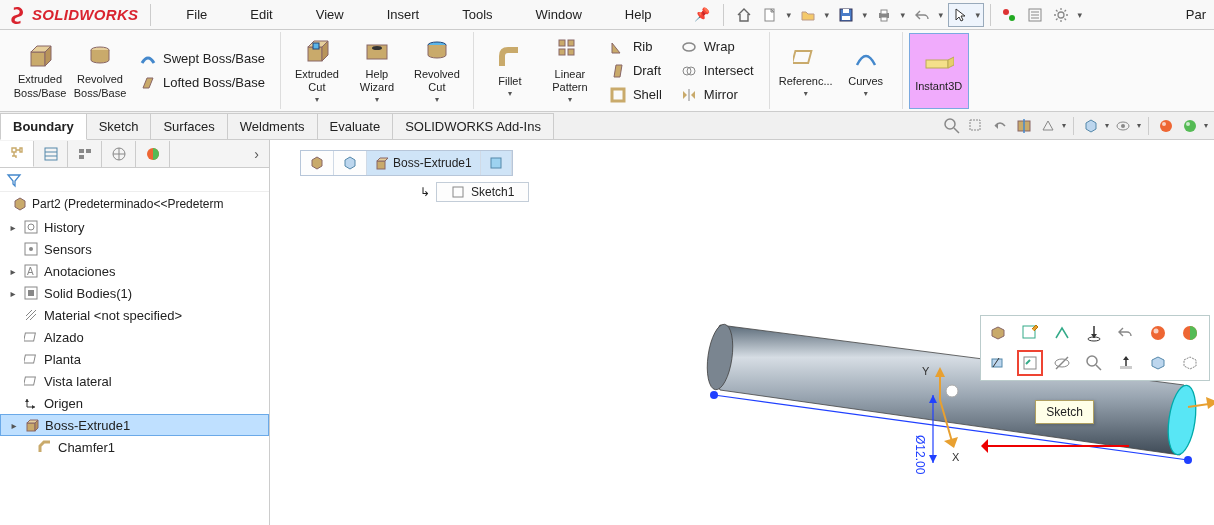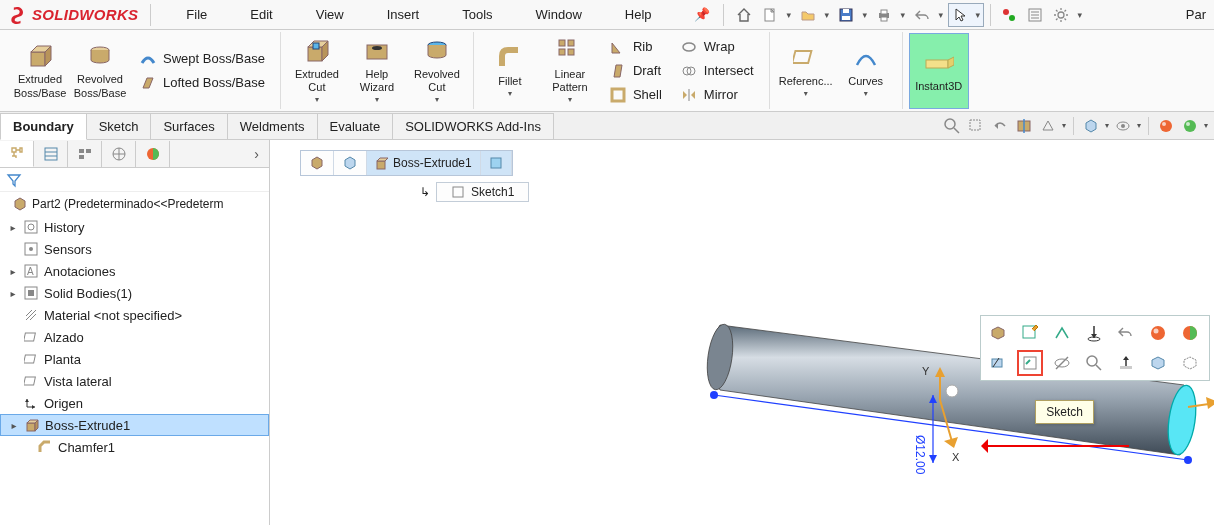--- a/index.html
+++ b/index.html
@@ -17,21 +17,21 @@
   .qat .ico { display:inline-flex; align-items:center; justify-content:center; width:24px; height:22px; border:1px solid transparent; }
   .qat .drop { width:10px; text-align:center; color:#555; font-size:9px; }
   .qat .curwrap { border:1px solid #9ab; background:#eef4fc; display:flex; align-items:center; }
   .topright { margin-left:auto; padding-right:8px; font-size:13px; }
   
   
   .ribbon { display:flex; align-items:stretch; height:82px; border-bottom:1px solid #ccc; background:#fafafa; padding:2px 4px; }
   .rgroup { display:flex; flex-direction:column; align-items:center; justify-content:flex-start; padding:2px 6px; border-right:1px solid #ddd; }
   .rgroup.row { flex-direction:row; }
   .bigbtn { display:flex; flex-direction:column; align-items:center; justify-content:center; width:60px; height:76px; font-size:11px; text-align:center; line-height:1.2; border:1px solid transparent; }
-  .bigbtn.sel { background:#86efac; border-color:#7aa9e0; }
+  .bigbtn.sel { background:#f0abfc; border-color:#7aa9e0; }
   .bigbtn .ic { width:30px; height:30px; display:flex; align-items:center; justify-content:center; margin-bottom:2px; }
   .bigbtn .dd { font-size:8px; color:#555; margin-top:1px; }
   .smcol { display:flex; flex-direction:column; justify-content:flex-start; gap:2px; padding:2px 4px; }
   .smbtn { display:flex; align-items:center; gap:6px; height:22px; padding:0 4px; font-size:13px; border:1px solid transparent; white-space:nowrap; }
   .smbtn .sic { width:18px; height:18px; display:flex; align-items:center; justify-content:center; }
   
   
   .tabstrip { display:flex; align-items:center; height:28px; background:#f0f0f0; border-bottom:1px solid #ccc; }
   .tab { padding:5px 12px; font-size:13px; border:1px solid #ccc; border-bottom:none; background:#f2f2f2; margin-right:-1px; }
   .tab.active { background:#fff; font-weight:bold; border-bottom:1px solid #fff; position:relative; top:1px; }

